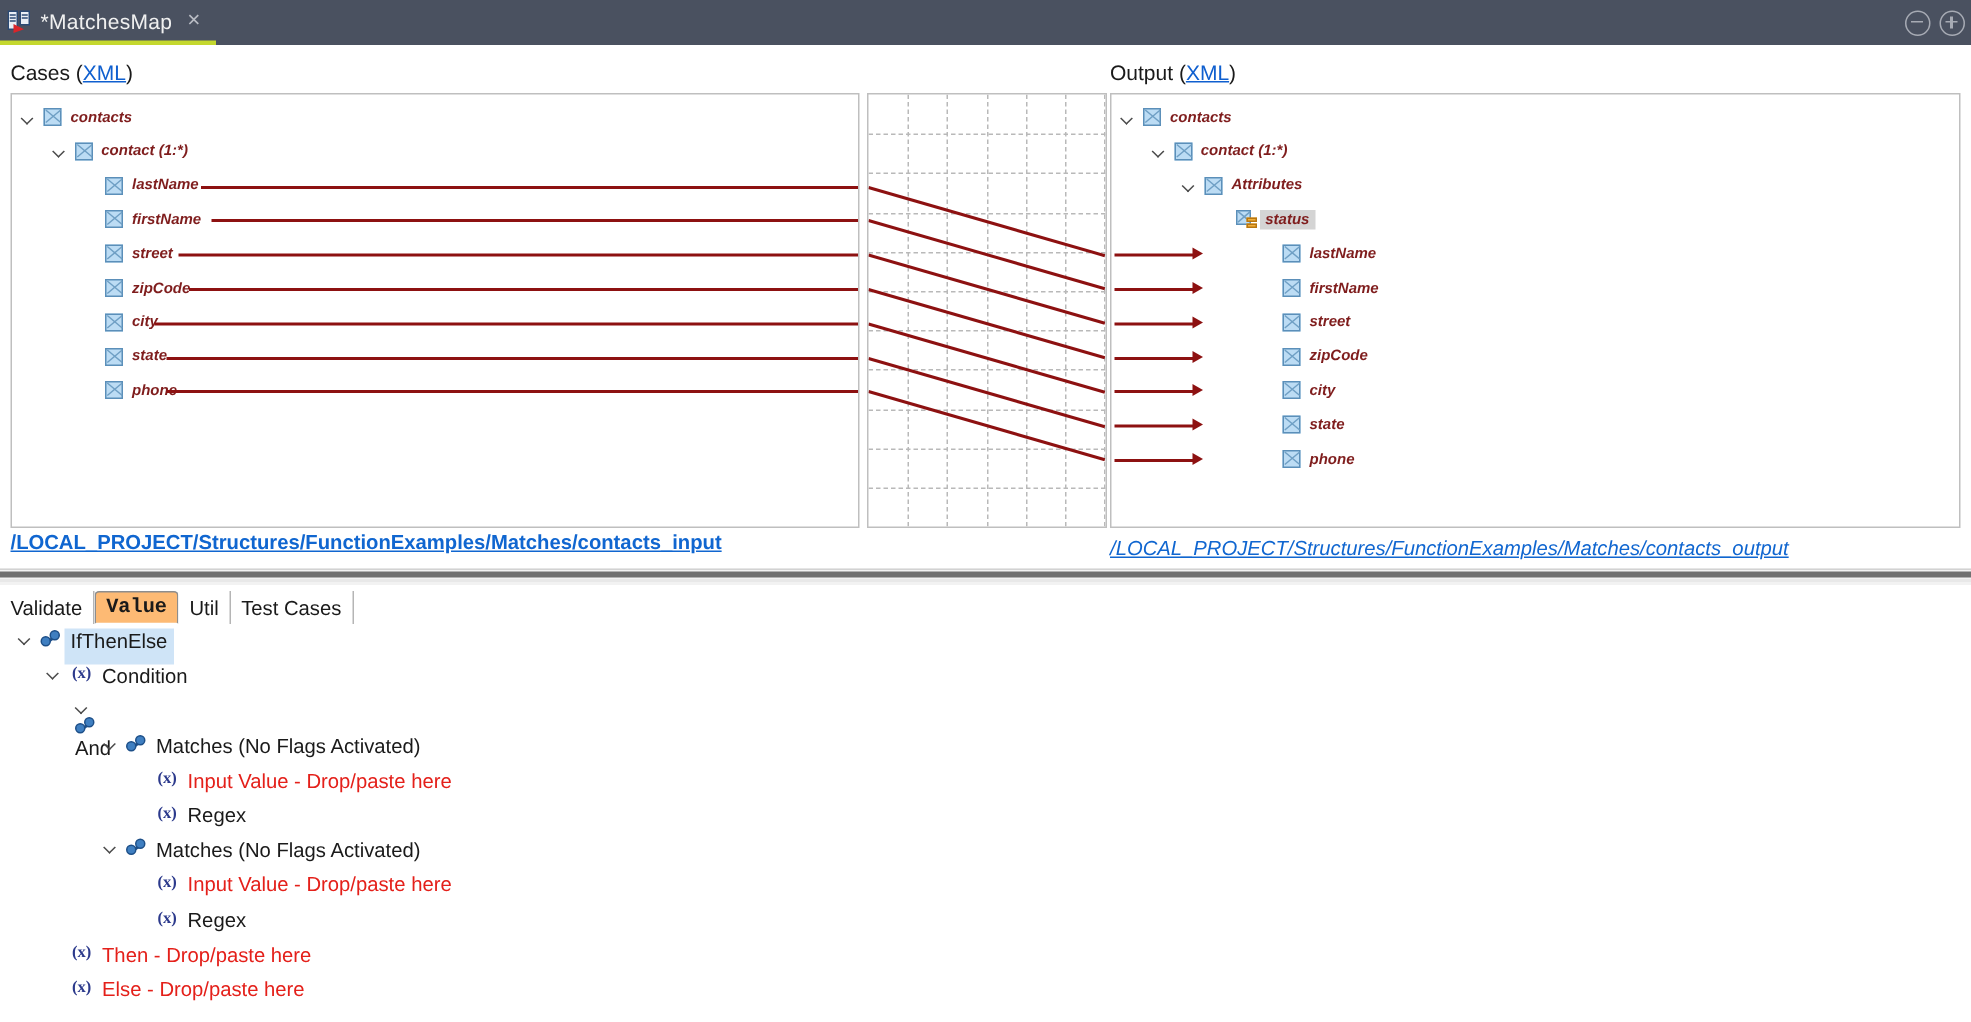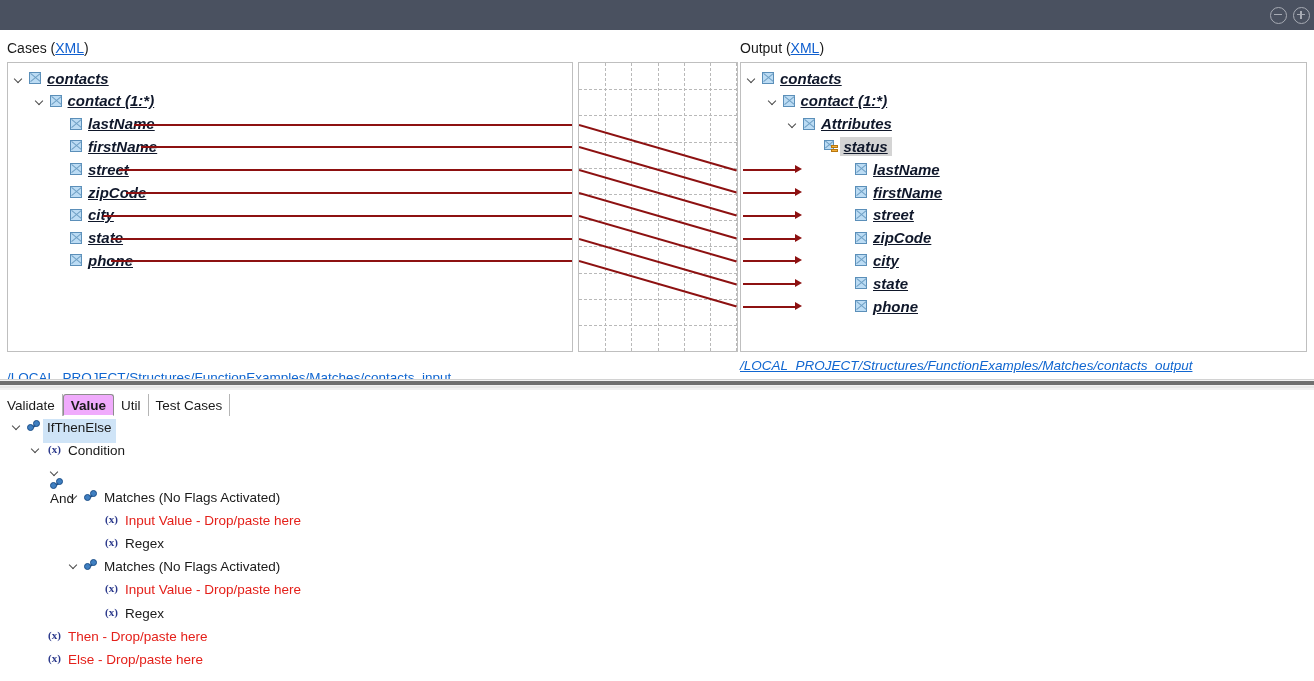--- a/index.html
+++ b/index.html
@@ -98,21 +98,21 @@
   }
   .at-ico .sq:before{transform:rotate(40deg);}
   .at-ico .sq:after{transform:rotate(-40deg);}
   .at-ico .b1,.at-ico .b2{
     position:absolute;right:0;width:7px;height:3px;background:#f2b03a;border:1px solid #b8760f;
     box-sizing:border-box;
   }
   .at-ico .b1{top:5px;}
   .at-ico .b2{top:9px;}
 
-  .tlabel{font-style:italic;font-weight:bold;font-size:15px;color:#0f172a;text-decoration:underline;}
+  .tlabel{font-style:italic;font-weight:bold;font-size:10px;color:#7f1d1d;}
   .tlabel.sel{background:#d4d4d4;padding:1px 4px;margin:-1px -4px;}
 
   
   .wire{position:absolute;height:0;border-top:2px solid #8d1111;}
   .arrow{
     position:absolute;width:0;height:0;
     border-left:7px solid #8d1111;
     border-top:4px solid transparent;border-bottom:4px solid transparent;
   }
   .diag{position:absolute;transform-origin:0 50%;height:0;border-top:2px solid #8d1111;}
@@ -135,21 +135,21 @@
   .bottom{position:absolute;left:0;top:390px;width:1314px;height:291px;background:#fff;}
   .tabstrip{position:absolute;left:0;top:4px;height:22px;display:flex;align-items:center;}
   .btab{
     display:flex;align-items:center;padding:0 7px;font-size:13.5px;color:#1a1a1a;
     border-right:1px solid #b5b5b5;cursor:pointer;white-space:nowrap;box-sizing:border-box;
     height:22px;
   }
   .btab:first-child{border-left:none;}
   .btab.active{
     font-weight:bold;border:1px solid #8d8d8d;border-bottom:1px solid #fff;
-    border-radius:3px 3px 0 0;background:#f0abfc;
+    border-radius:3px 3px 0 0;background:#fdba74;font-family:Liberation Mono, monospace;
   }
 
   
   .btree{position:absolute;left:0;top:30px;width:1314px;}
   .brow{position:absolute;display:flex;height:22px;white-space:nowrap;}
   .btw{width:12px;height:12px;margin-right:3px;flex:none;position:relative;}
   .btw:after{
     content:"";position:absolute;left:1px;top:3px;width:5px;height:5px;
     border-right:1.5px solid #4a4a4a;border-bottom:1.5px solid #4a4a4a;
     transform:rotate(45deg);
@@ -179,20 +179,36 @@
   .blabel{font-size:13.5px;color:#1a1a1a;}
   .blabel.red{color:#e4201a;}
   .blabel.sel{background:#cfe4f7;padding:1px 4px;margin:-1px -4px;}
 </style>
 </head>
 <body>
 
 <div class="app">
 
   <div class="titlebar">
+    <div class="tab-active">
+      <span class="tab-icon">
+        <svg width="16" height="16" viewBox="0 0 16 16">
+          <rect x="0.5" y="1.5" width="6" height="12" fill="#e9eef5" stroke="#2b4a74"></rect>
+          <line x1="1.5" y1="4" x2="5.5" y2="4" stroke="#2b4a74"></line>
+          <line x1="1.5" y1="6" x2="5.5" y2="6" stroke="#2b4a74"></line>
+          <line x1="1.5" y1="8" x2="5.5" y2="8" stroke="#2b4a74"></line>
+          <rect x="8.5" y="1.5" width="6" height="9" fill="#e9eef5" stroke="#2b4a74"></rect>
+          <line x1="9.5" y1="4" x2="13.5" y2="4" stroke="#2b4a74"></line>
+          <line x1="9.5" y1="6" x2="13.5" y2="6" stroke="#2b4a74"></line>
+          <polygon points="4,10 11,13.5 4,16" fill="#d9252a"></polygon>
+        </svg>
+      </span>
+      <span class="tab-title">*MatchesMap</span>
+      <span class="tab-close">×</span>
+    </div>
     <div class="win-btns">
       <span class="win-btn">
           <i class="h"></i>
         </span>
       <span class="win-btn">
           <i class="h"></i>
           <i class="v"></i>
         </span>
     </div>
   </div>
@@ -357,21 +373,21 @@
         <div class="arrow" style="left: 54px; top: 216.2px;"></div>
         <div class="trow" style="left: 99px; top: 232px;">
           <span class="twist none"></span>
           <span class="el-ico"></span>
           <span class="tlabel">phone</span>
         </div>
         <div class="wire" style="left: 2px; top: 243px; width: 54px;"></div>
         <div class="arrow" style="left: 54px; top: 239px;"></div>
       </div>
 
-    <div class="pathlink" style="left:7px;top:340px;">/LOCAL_PROJECT/Structures/FunctionExamples/Matches/contacts_input</div>
+    <div class="pathlink" style="left:7px;top:324px;font-weight:bold;">/LOCAL_PROJECT/Structures/FunctionExamples/Matches/contacts_input</div>
     <div class="pathlink" style="left:740px;top:328px;font-style:italic;">/LOCAL_PROJECT/Structures/FunctionExamples/Matches/contacts_output</div>
   </div>
 
   <div class="sash">
     <div class="bar"></div>
       <div class="bar2"></div>
   </div>
 
   <div class="bottom">
     <div class="tabstrip" id="tabStrip">

